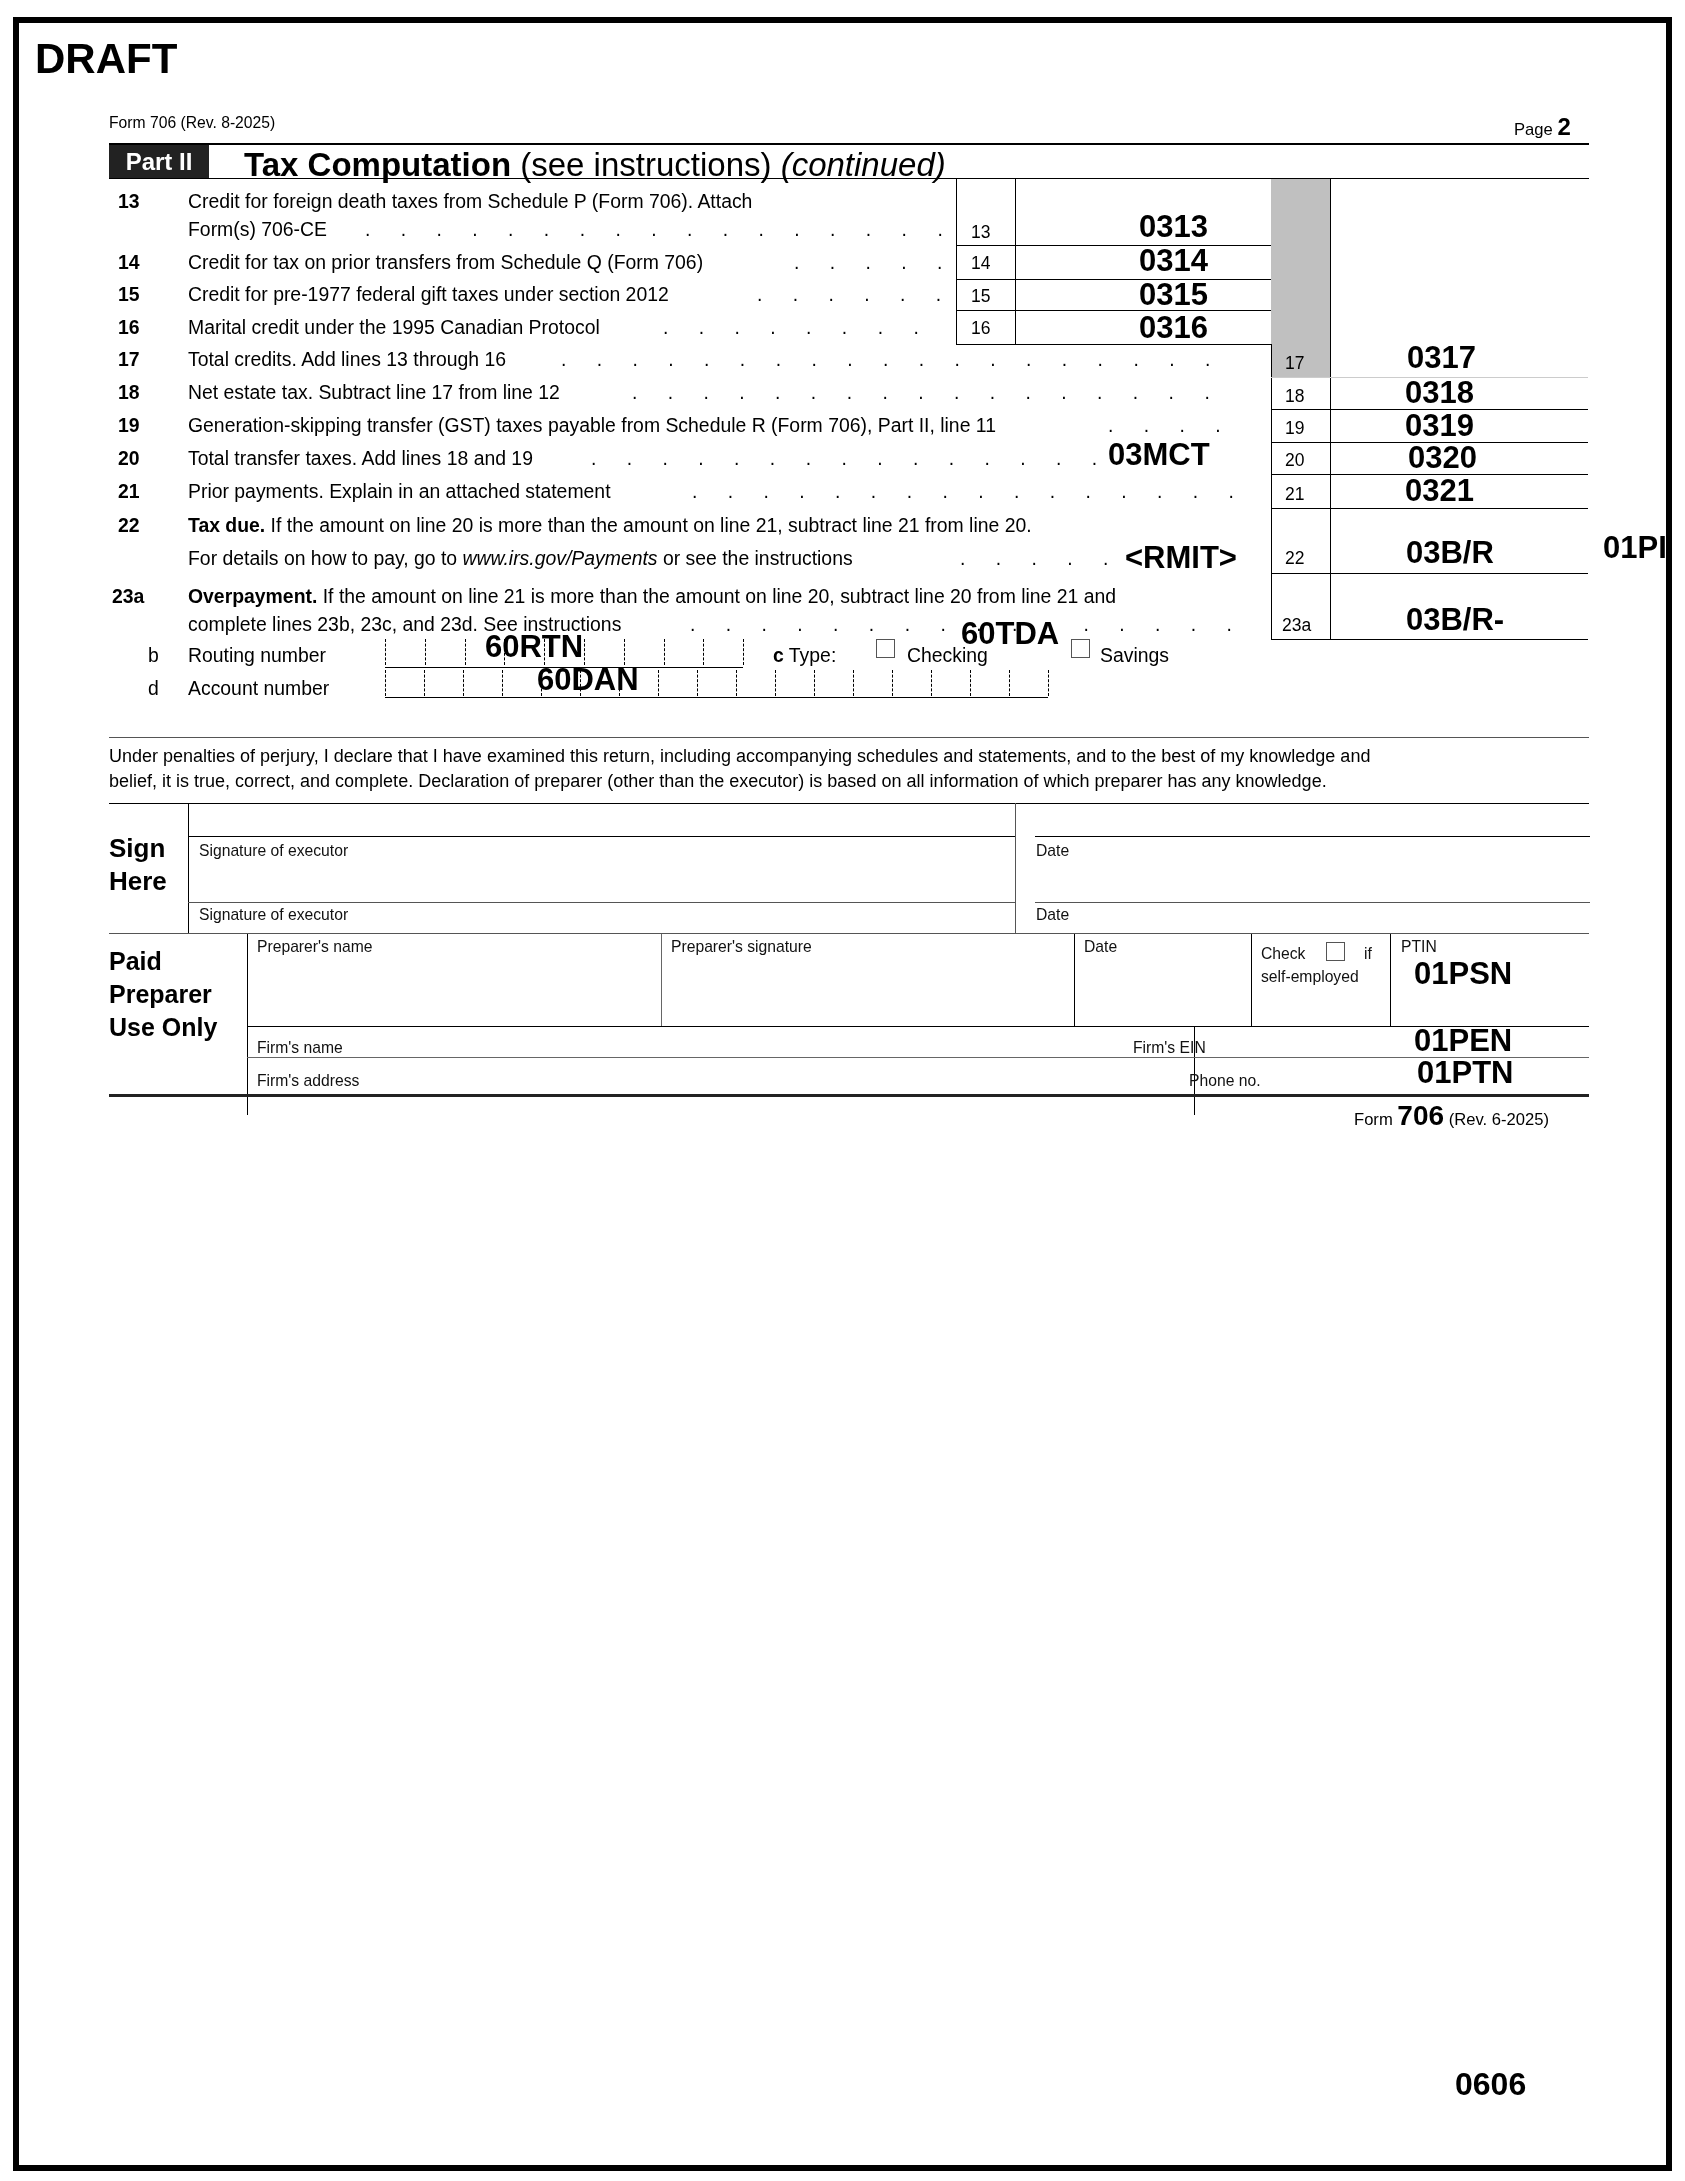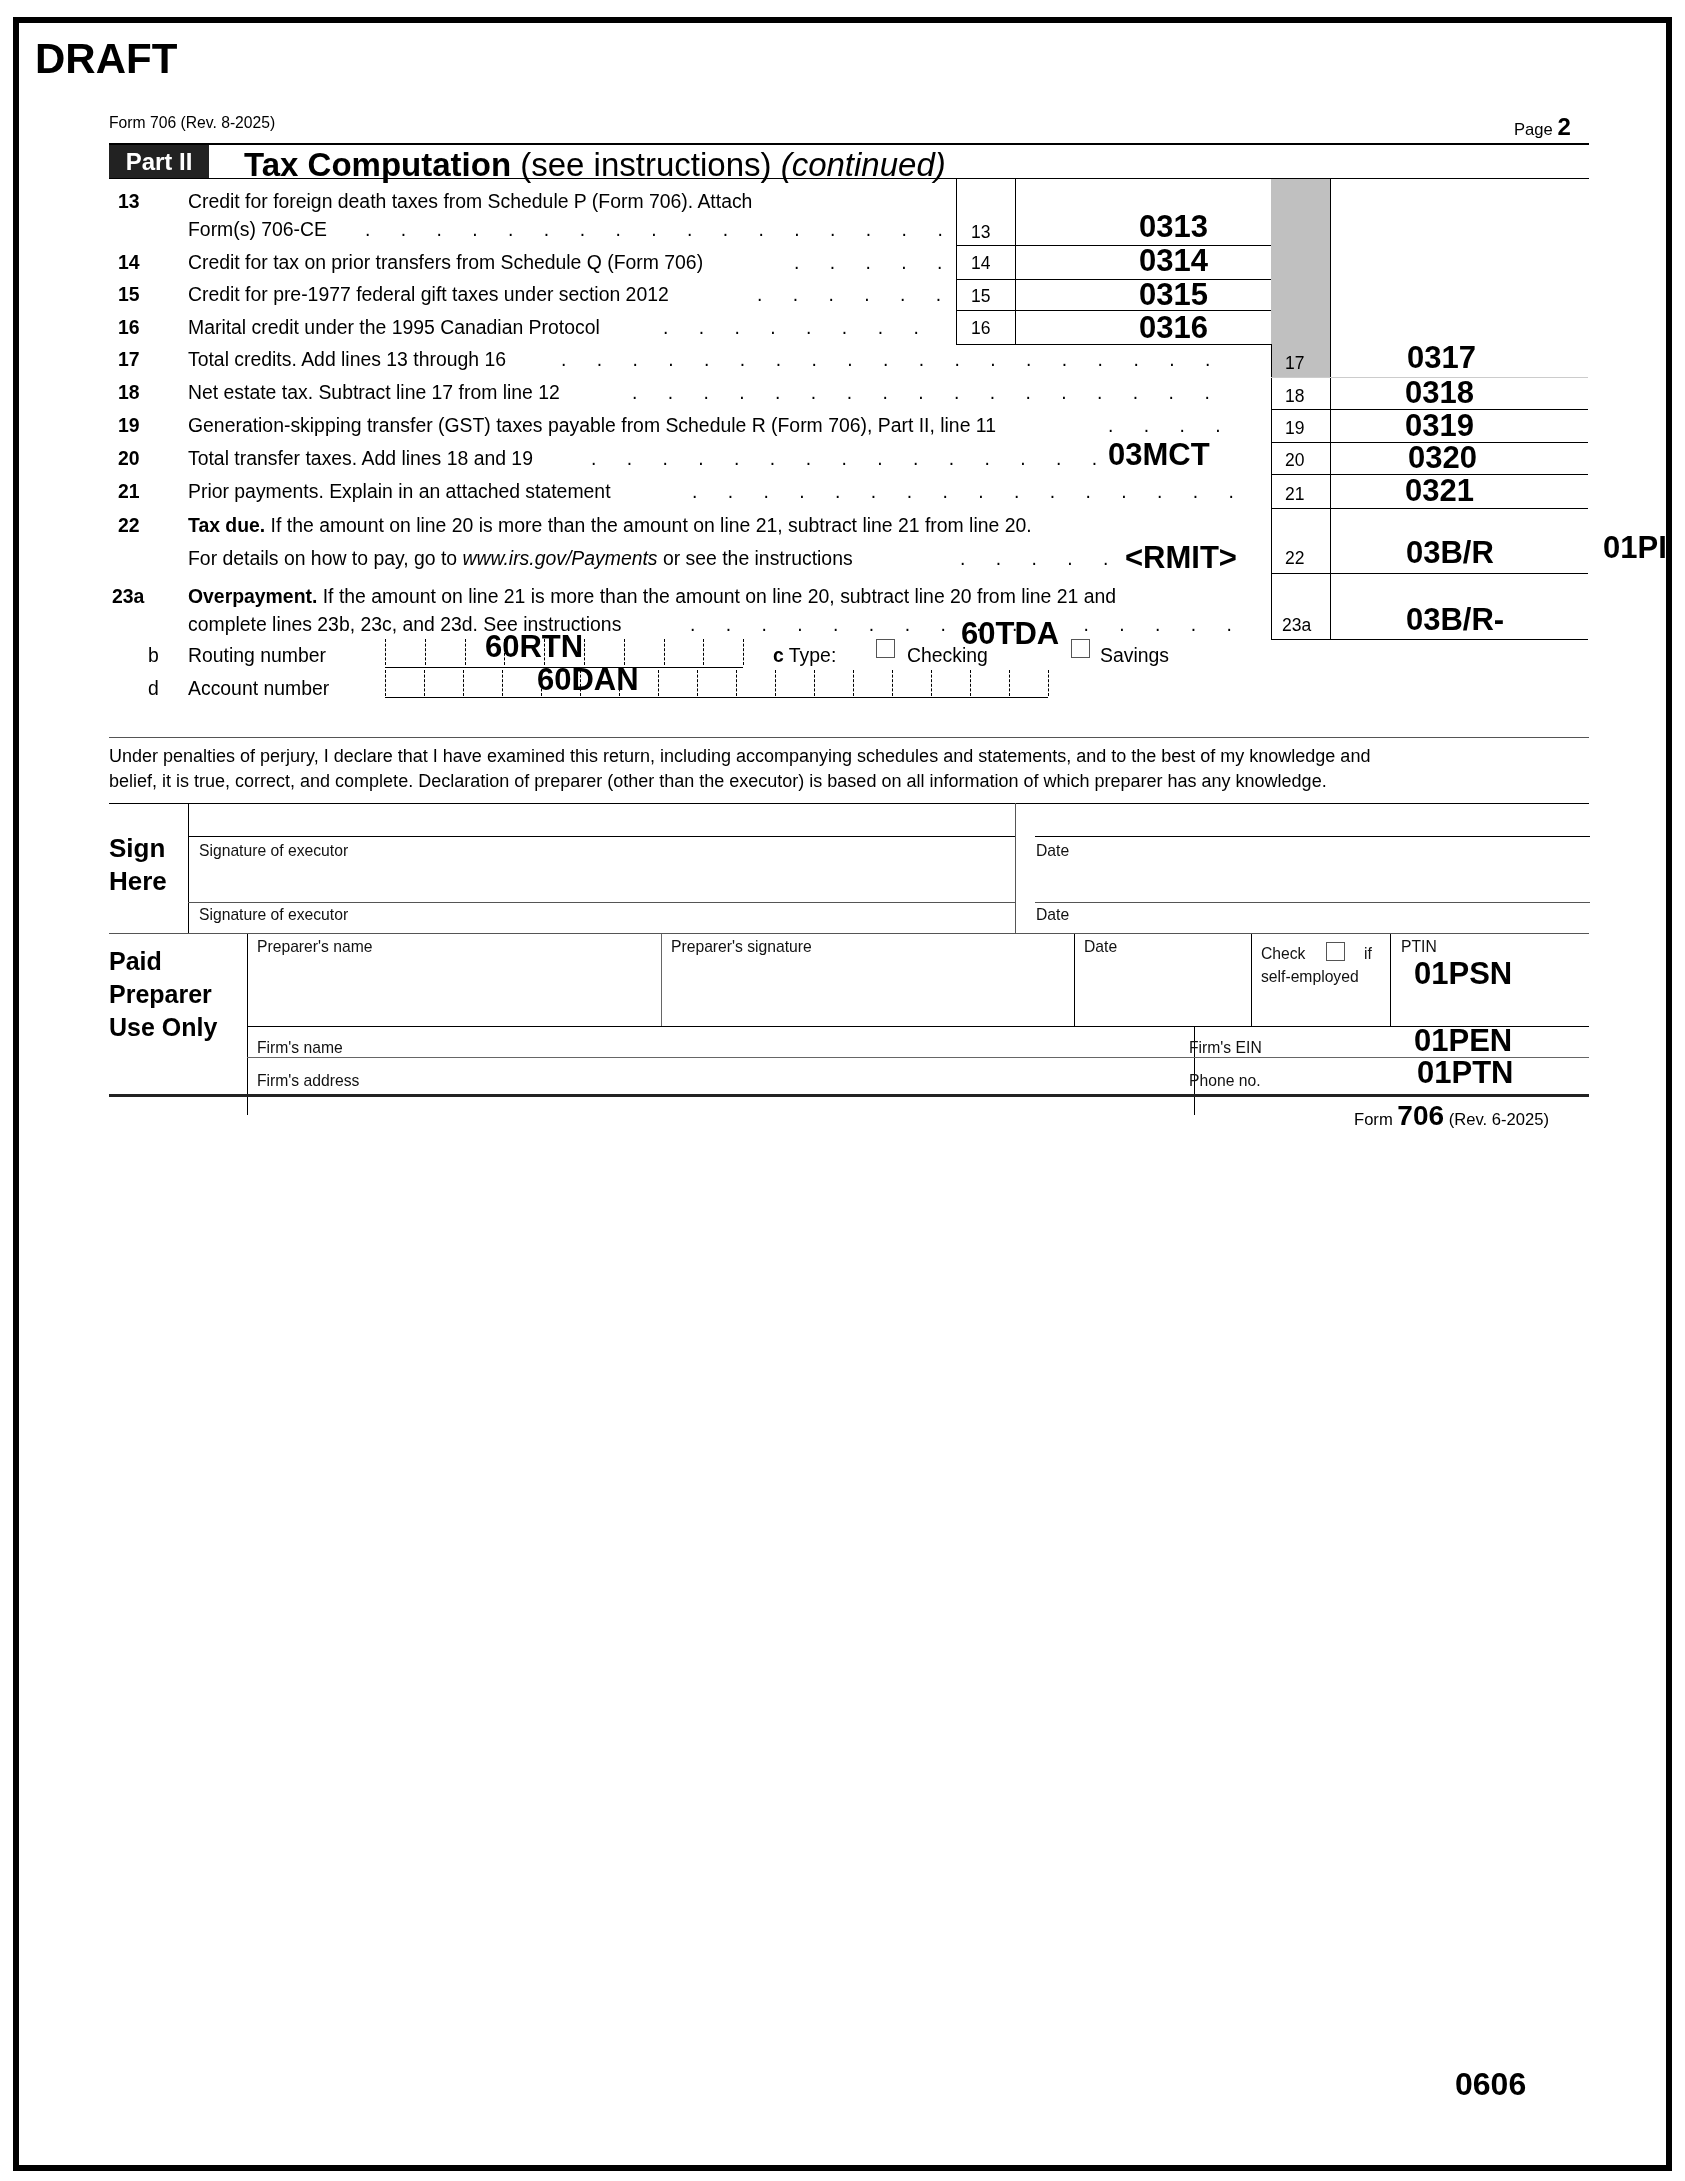--- a/index.html
+++ b/index.html
@@ -234,21 +234,21 @@
 <div class="abs" style="left:1074px;top:960px;width:177px;height:65px;"></div>
 <div class="abs label17" style="left:1261px;top:945px;">Check</div>
 <div class="cb" style="left:1326px;top:942px;width:19.4px;height:19.4px;"></div>
 <div class="abs label17" style="left:1364px;top:945px;">if</div>
 <div class="abs label17" style="left:1261px;top:968px;text-align:right;">self-employed</div>
 <div class="abs label17" style="left:1401px;top:938px;">PTIN</div>
 <div class="abs code" style="left:1414px;top:956px;">01PSN</div>
 
 <div class="abs label17" style="left:257px;top:1039px;">Firm's name</div>
 <div class="abs" style="left:247px;top:1027px;width:947px;height:29.5px;"></div>
-<div class="abs label17" style="left:1189px;top:1039px;text-align:right;">Firm's EIN</div>
+<div class="abs label17" style="left:1133px;top:1039px;text-align:right;">Firm's EIN</div>
 <div class="abs code" style="left:1414px;top:1023px;">01PEN</div>
 
 <div class="abs label17" style="left:257px;top:1072px;">Firm's address</div>
 <div class="abs" style="left:247px;top:1058px;width:947px;height:55px;"></div>
 <div class="abs label17" style="left:1189px;top:1072px;">Phone no.</div>
 <div class="abs code" style="left:1417px;top:1055px;">01PTN</div>
 
 <div class="hline" style="left:109px;top:1052px;width:0;"></div>
 <div class="hline" style="left:109px;top:1094px;width:1480px;border-top-width:3.7px;border-top-color:#222;"></div>
 

